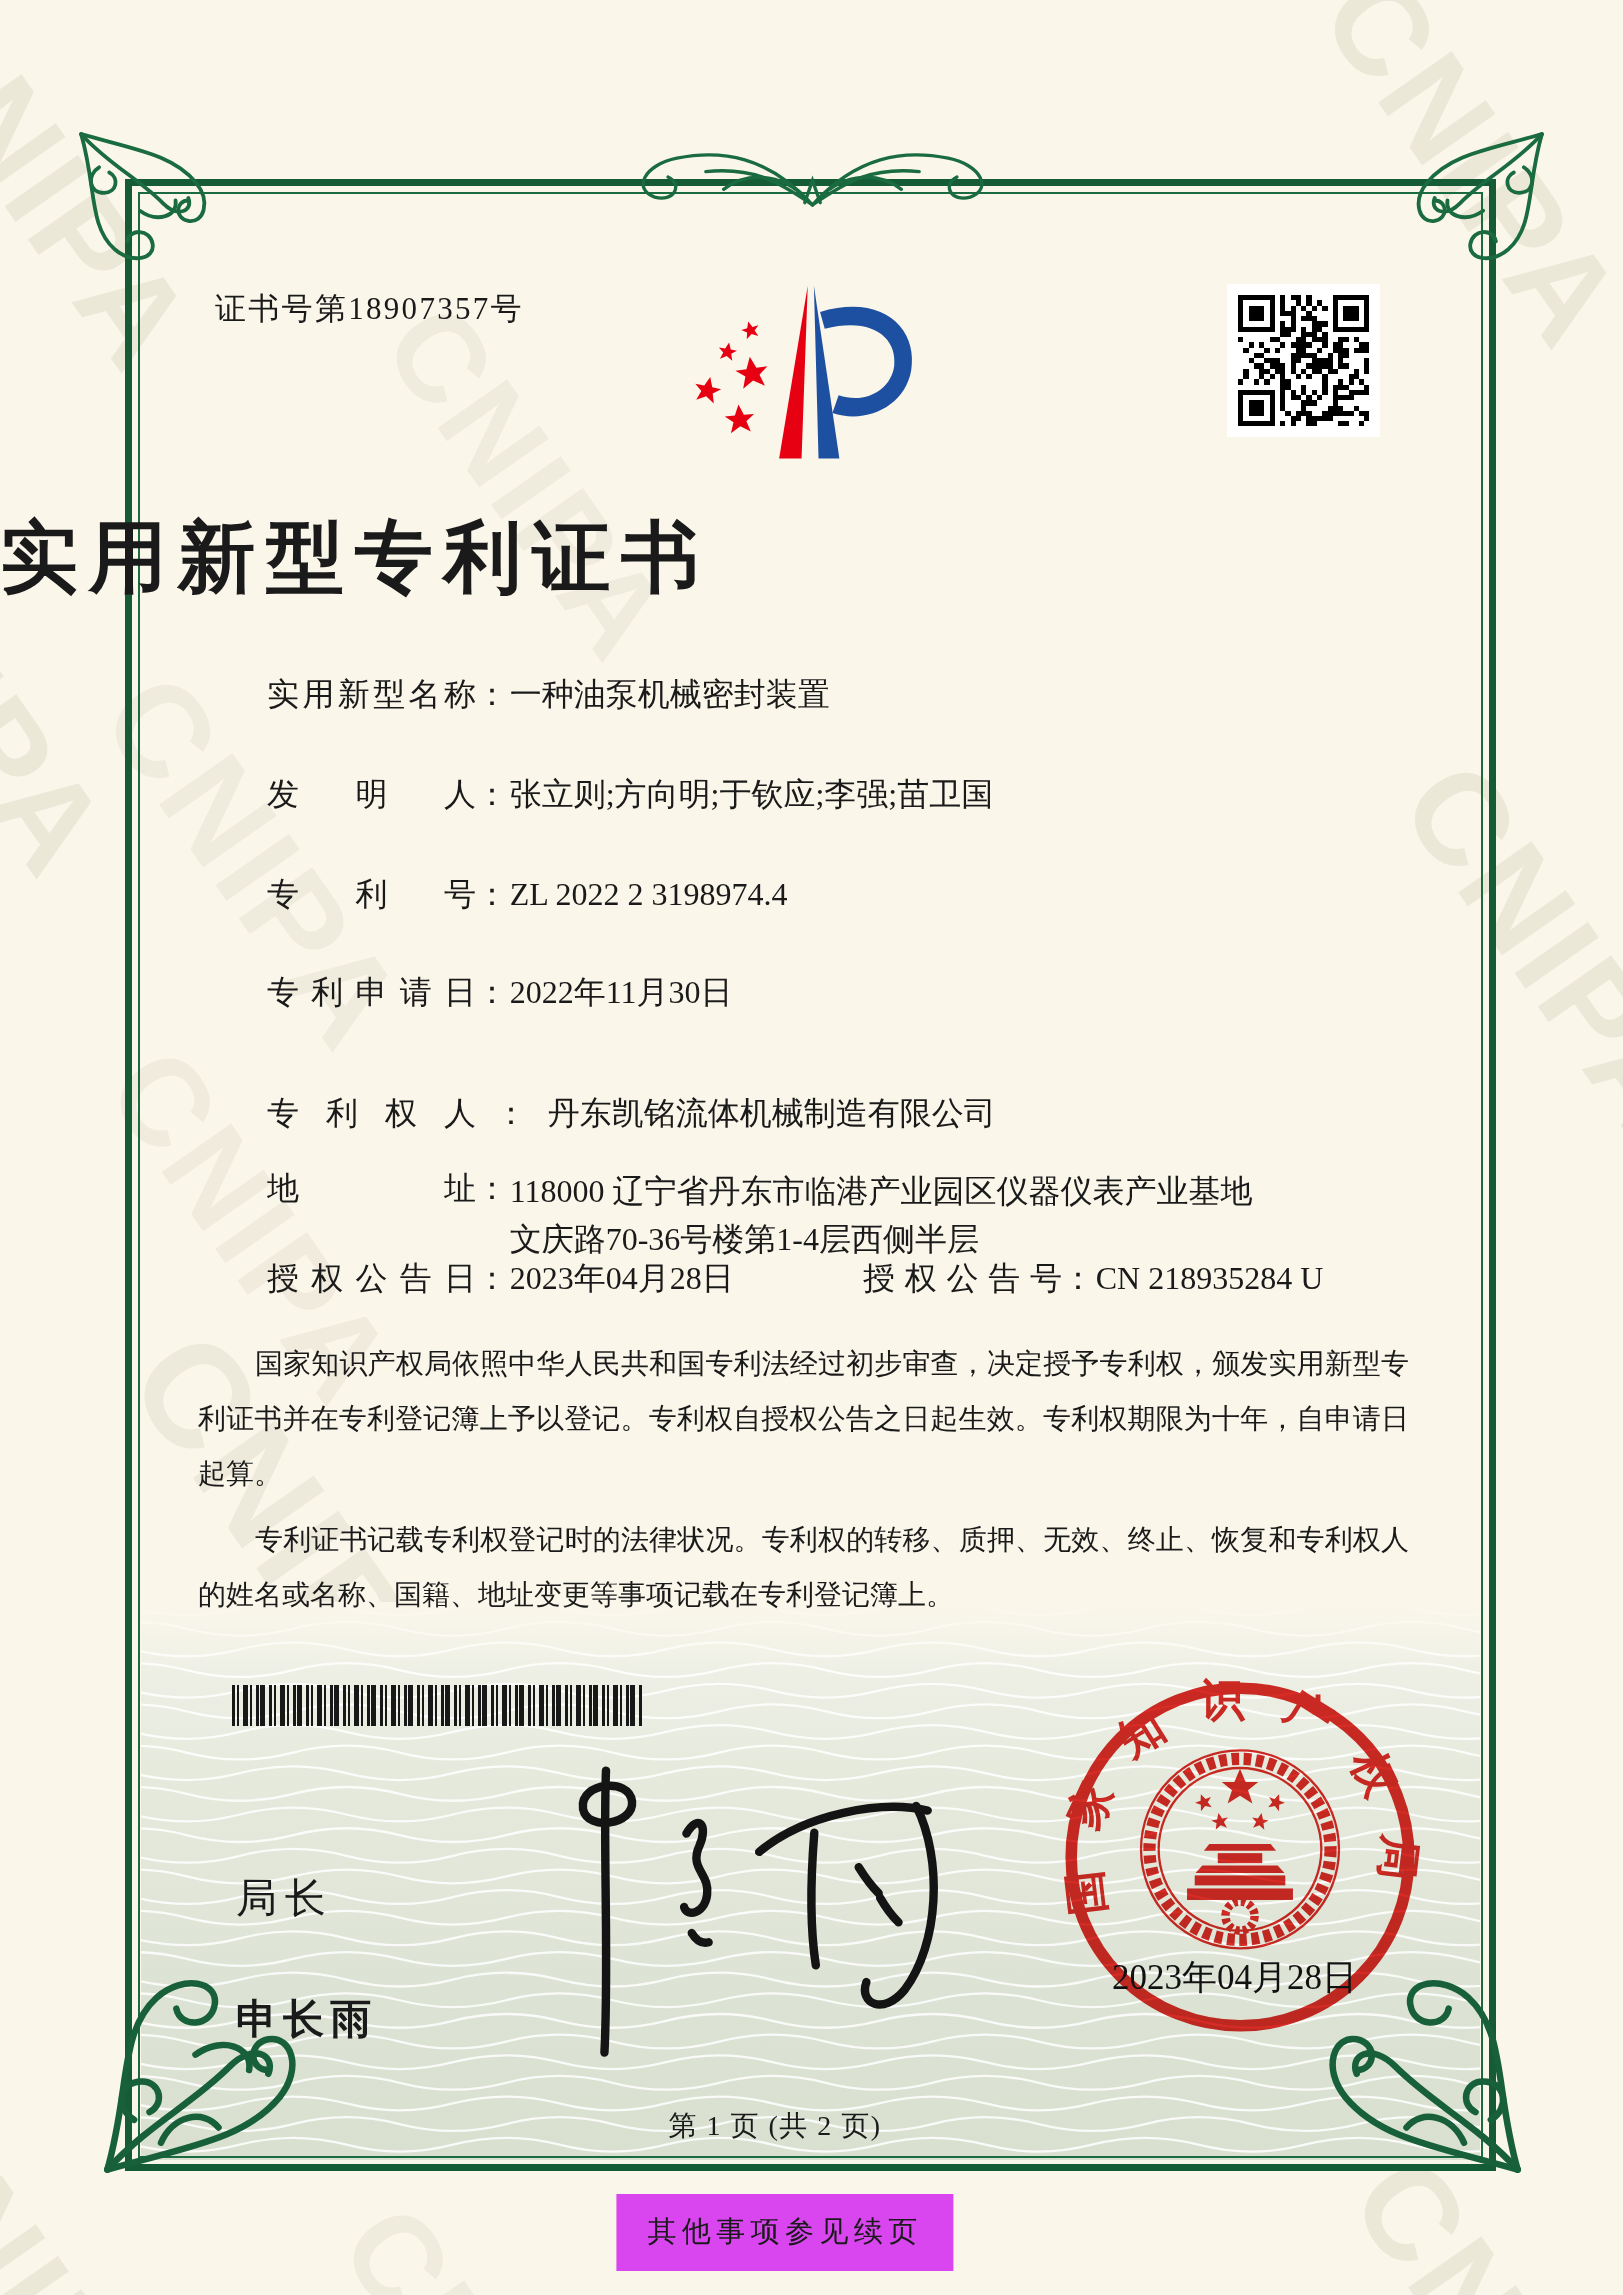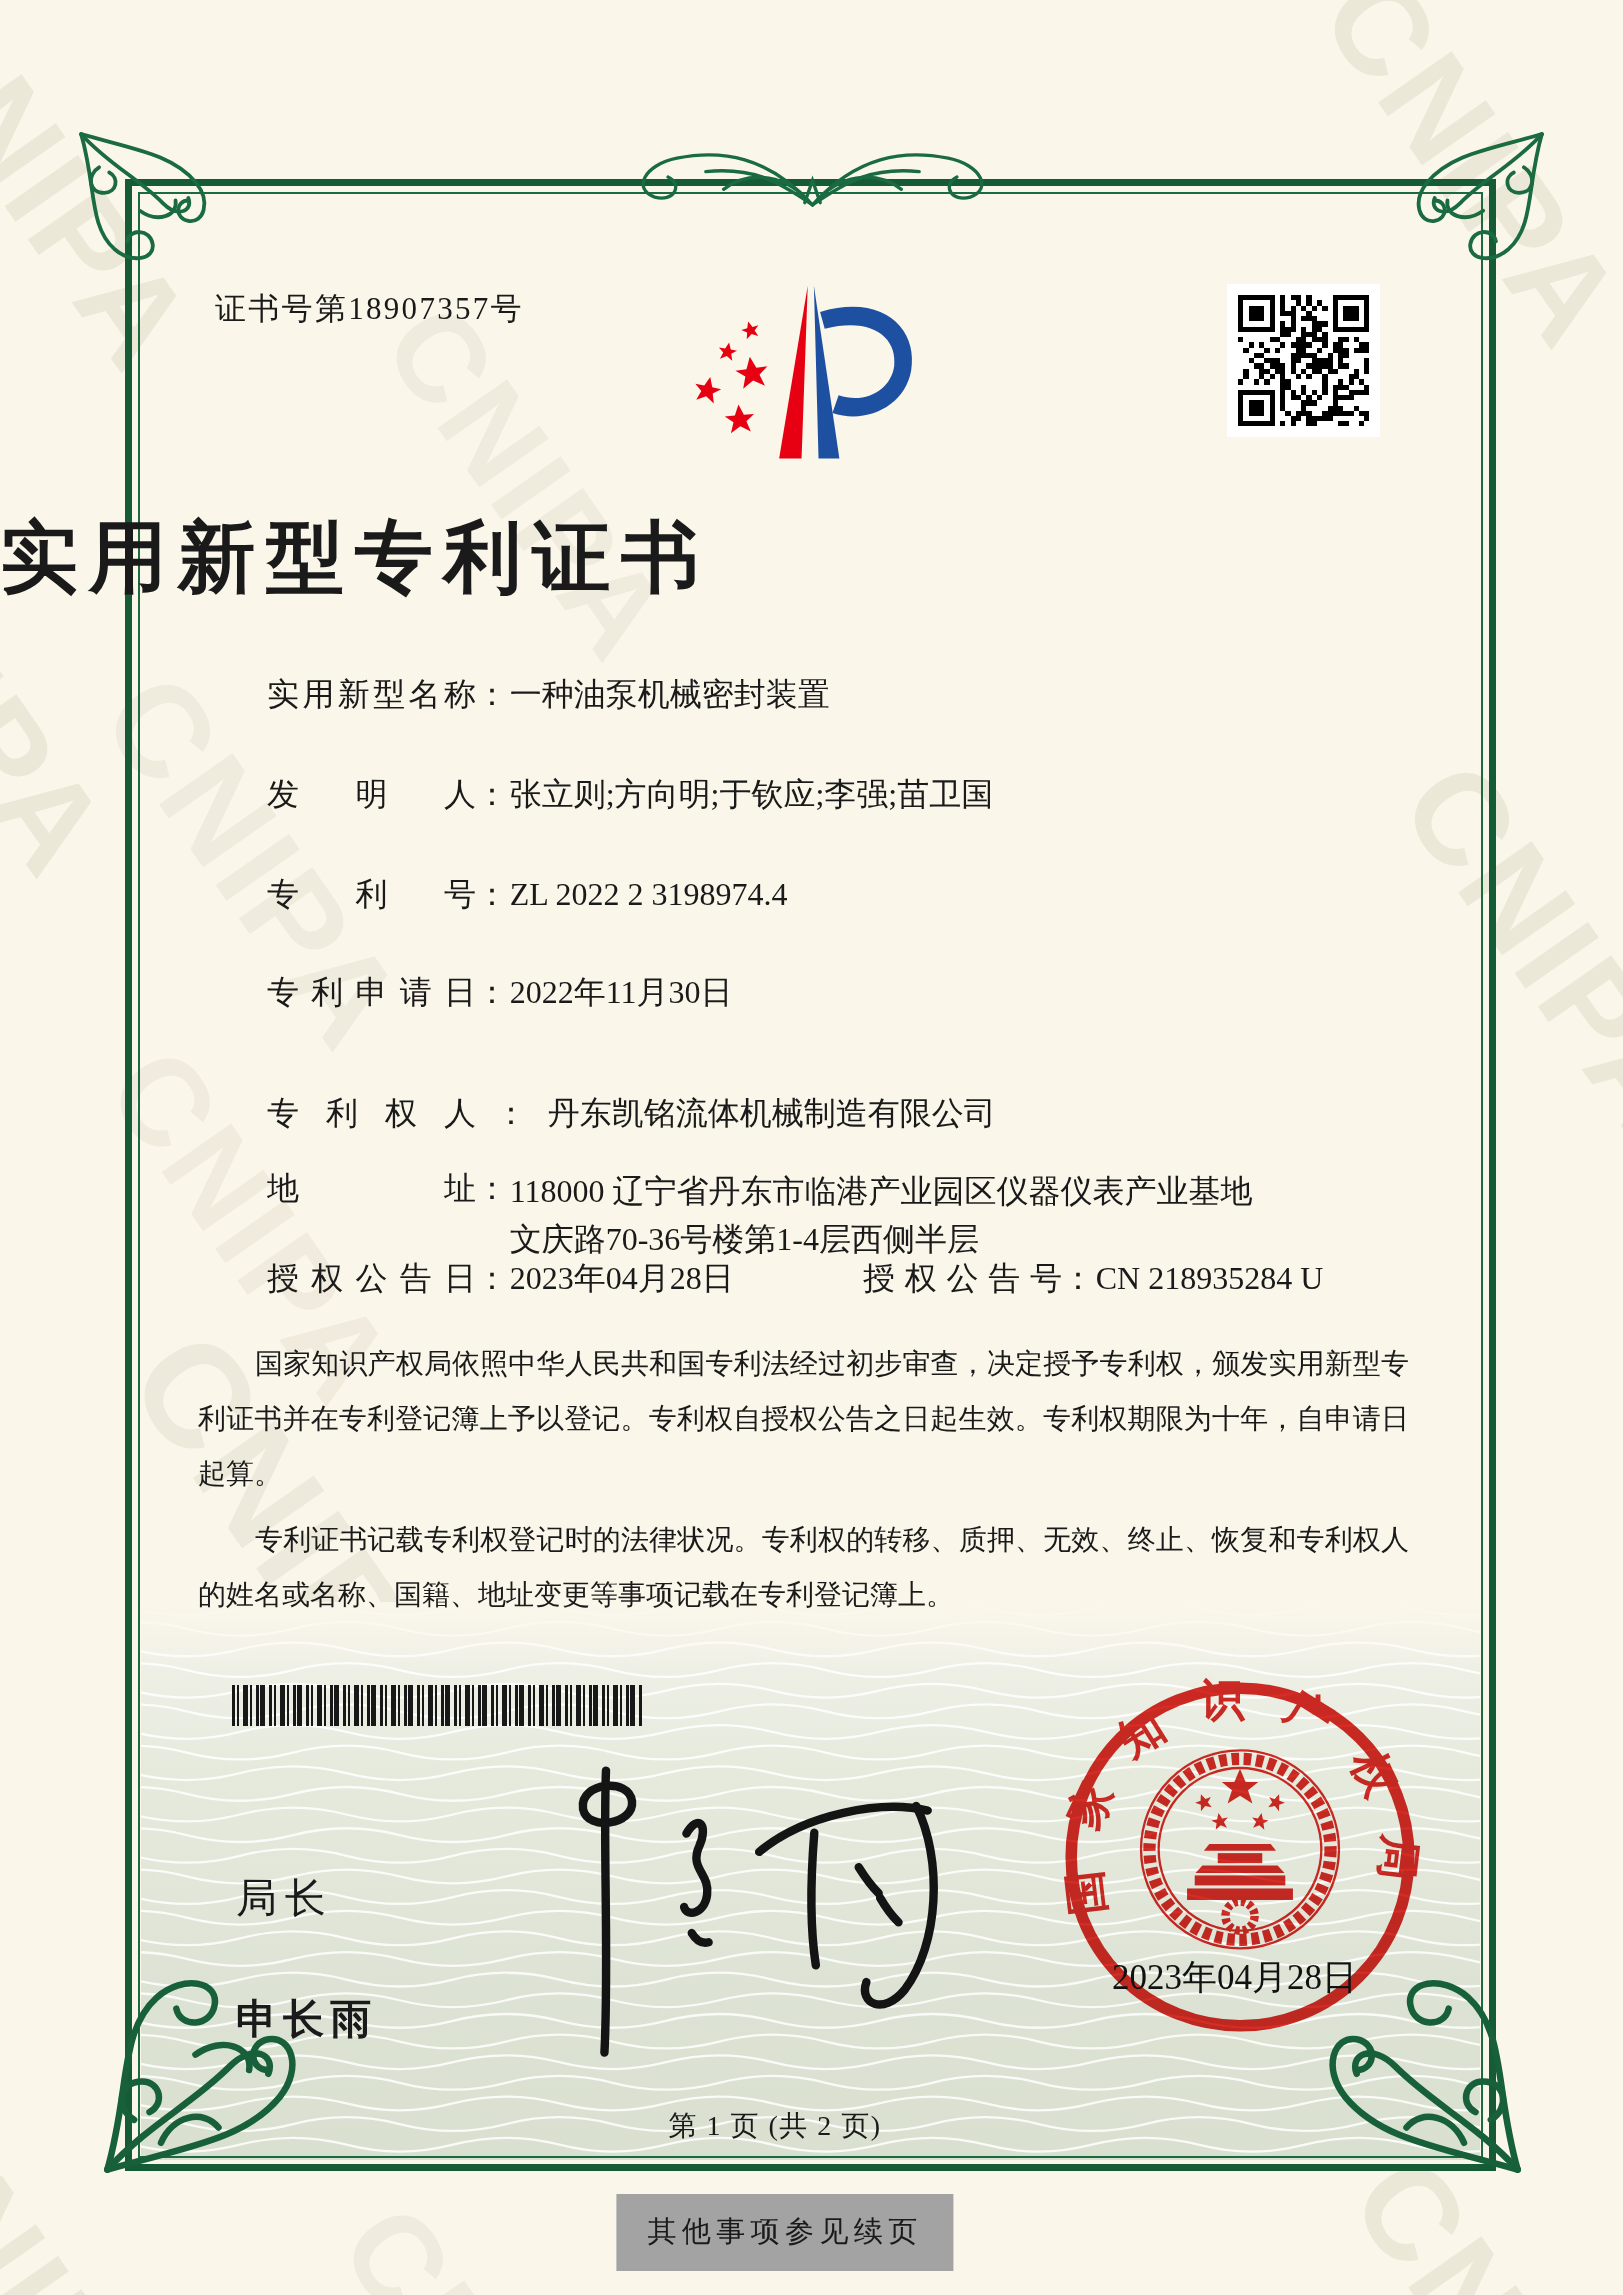--- a/index.html
+++ b/index.html
@@ -118,21 +118,21 @@
   .seal-date{
     position:absolute;left:1112px;top:1954px;width:245px;
     text-align:center;font-size:35px;z-index:6;color:#111;
   }
   .page-no{
     position:absolute;left:775px;top:2107px;transform:translateX(-50%);
     font-size:28px;z-index:5;letter-spacing:1.5px;
   }
   .note-box{
     position:absolute;left:785px;top:2194px;transform:translateX(-50%);
-    background:#a3a3a3;
+    background:#d946ef;
     padding:18.4px 31px;
     font-size:29px;letter-spacing:5.4px;
     z-index:5;white-space:nowrap;
   }
 </style>
 </head>
 <body>
 
 <div class="page">
 

